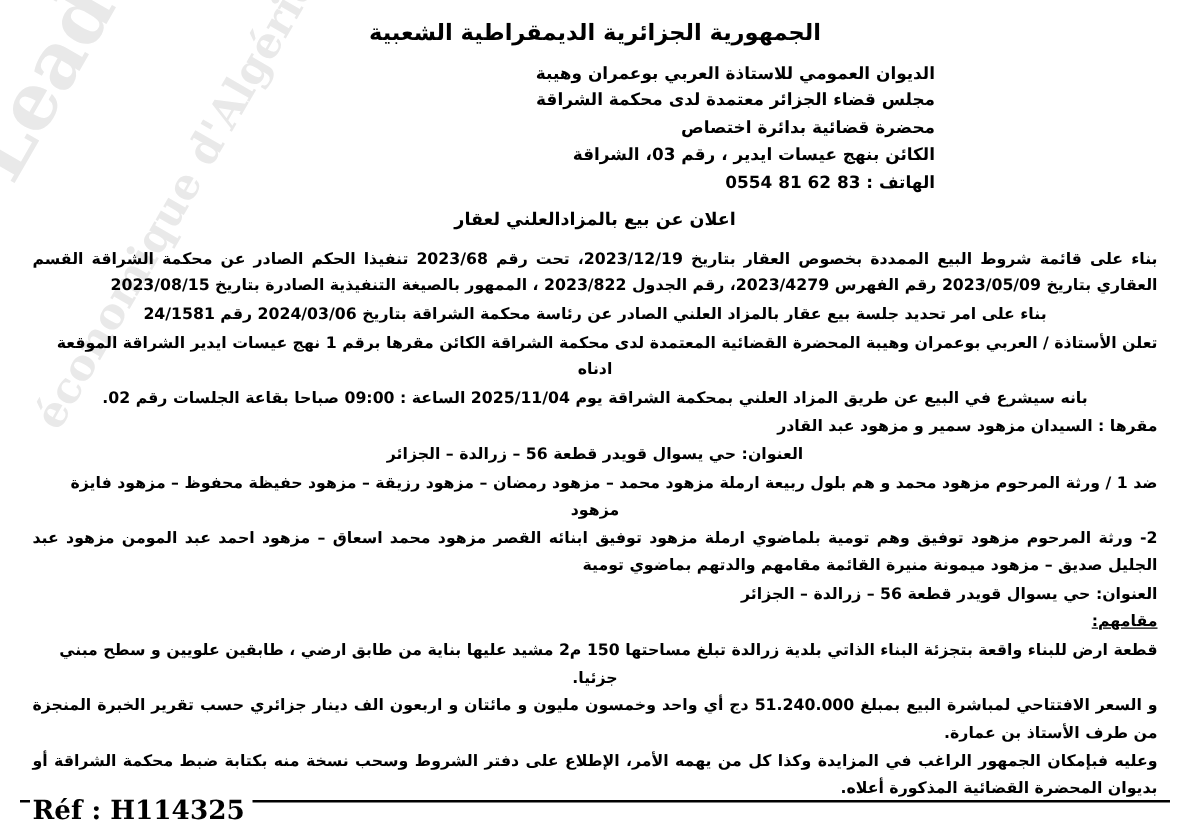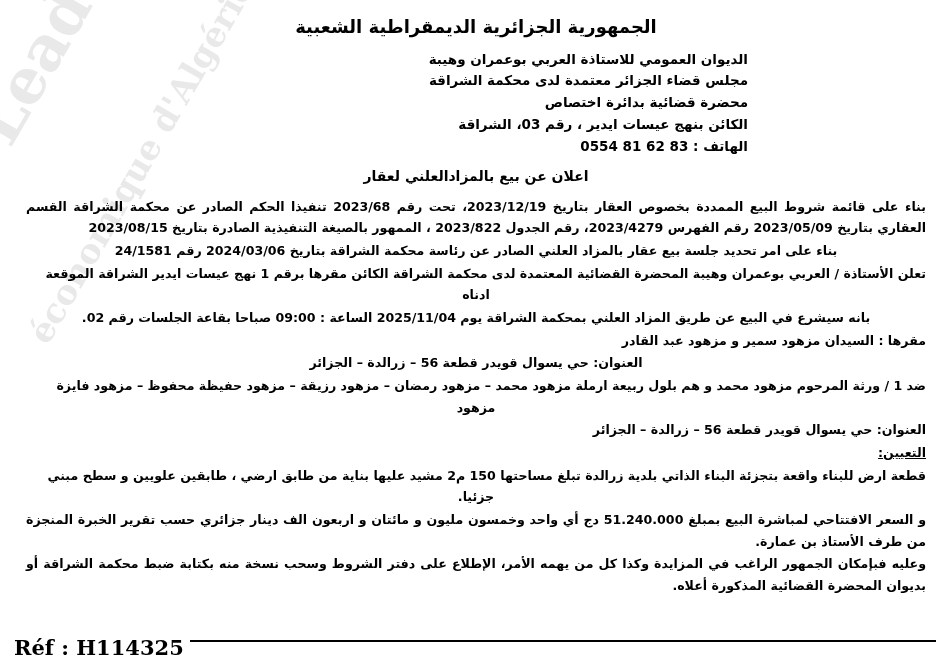--- a/index.html
+++ b/index.html
@@ -100,21 +100,21 @@
   .p-just {
     text-align: justify;
     text-align-last: right;
   }
   .underline {
     text-decoration: underline;
   }
   .ref {
     position: absolute;
     bottom: 4px;
-    left: 12px;
+    left: 24px;
     font-family: "DejaVu Serif", "Liberation Serif", serif;
     font-size: 21px;
     font-weight: bold;
     direction: ltr;
     background: #fff;
     padding-left: 2px;
     padding-right: 6px;
   }
   .bottom-line {
     position: absolute;
@@ -149,22 +149,23 @@
     <div class="announce">اعلان عن بيع بالمزادالعلني لعقار</div>
 
     <div class="body-text">
       <p class="p-just">بناء على قائمة شروط البيع الممددة بخصوص العقار بتاريخ 2023/12/19، تحت رقم 2023/68 تنفيذا الحكم الصادر عن محكمة الشراقة القسم العقاري بتاريخ 2023/05/09 رقم الفهرس 2023/4279، رقم الجدول 2023/822 ، الممهور بالصيغة التنفيذية الصادرة بتاريخ 2023/08/15</p>
       <p class="p-center">بناء على امر تحديد جلسة بيع عقار بالمزاد العلني الصادر عن رئاسة محكمة الشراقة بتاريخ 2024/03/06 رقم 24/1581</p>
       <p class="p-center">تعلن الأستاذة / العربي بوعمران وهيبة المحضرة القضائية المعتمدة لدى محكمة الشراقة الكائن مقرها برقم 1 نهج عيسات ايدير الشراقة الموقعة ادناه</p>
       <p class="p-center">بانه سيشرع في البيع عن طريق المزاد العلني بمحكمة الشراقة يوم 2025/11/04 الساعة : 09:00 صباحا بقاعة الجلسات رقم 02.</p>
       <p>مقرها : السيدان مزهود سمير و مزهود عبد القادر</p>
       <p class="p-center">العنوان: حي يسوال قويدر قطعة 56 – زرالدة – الجزائر</p>
       <p class="p-center">ضد 1 / ورثة المرحوم مزهود محمد و هم بلول ربيعة ارملة مزهود محمد – مزهود رمضان – مزهود رزيقة – مزهود حفيظة محفوظ – مزهود فايزة مزهود</p>
+      <p class="p-just">2- ورثة المرحوم مزهود توفيق وهم تومية بلماضوي ارملة مزهود توفيق ابنائه القصر مزهود محمد اسعاق – مزهود احمد عبد المومن مزهود عبد الجليل صديق – مزهود ميمونة منيرة القائمة مقامهم والدتهم بماضوي تومية</p>
       <p>العنوان: حي يسوال قويدر قطعة 56 – زرالدة – الجزائر</p>
-      <p class="underline">التعيين:</p>
+      <p class="underline">مقامهم:</p>
       <p class="p-center">قطعة ارض للبناء واقعة بتجزئة البناء الذاتي بلدية زرالدة تبلغ مساحتها 150 م2 مشيد عليها بناية من طابق ارضي ، طابقين علويين و سطح مبني جزئيا.</p>
       <p class="p-just">و السعر الافتتاحي لمباشرة البيع بمبلغ 51.240.000 دج أي واحد وخمسون مليون و مائتان و اربعون الف دينار جزائري حسب تقرير الخبرة المنجزة من طرف الأستاذ بن عمارة.</p>
       <p class="p-just">وعليه فبإمكان الجمهور الراغب في المزايدة وكذا كل من يهمه الأمر، الإطلاع على دفتر الشروط وسحب نسخة منه بكتابة ضبط محكمة الشراقة أو بديوان المحضرة القضائية المذكورة أعلاه.</p>
 
     </div>
   </div>
 
   <div class="bottom-line"></div>
   <div class="ref">
     <span>Réf :</span>

